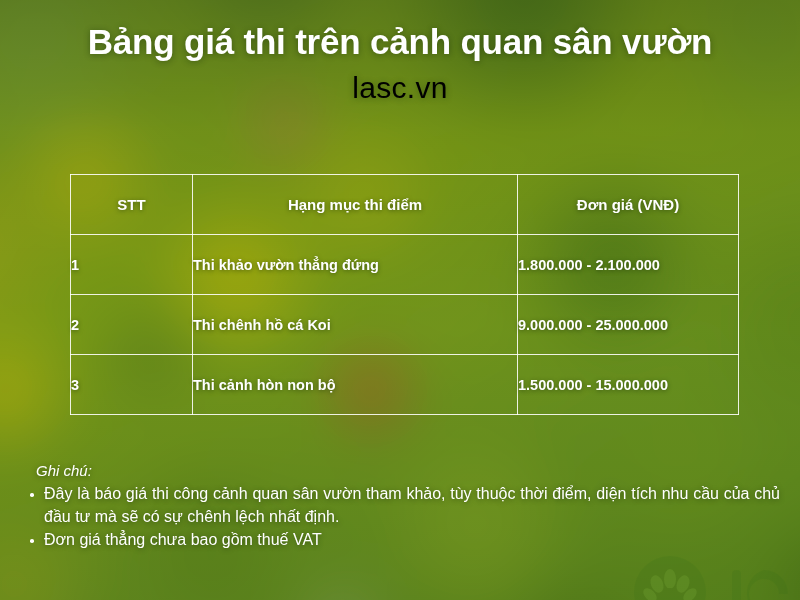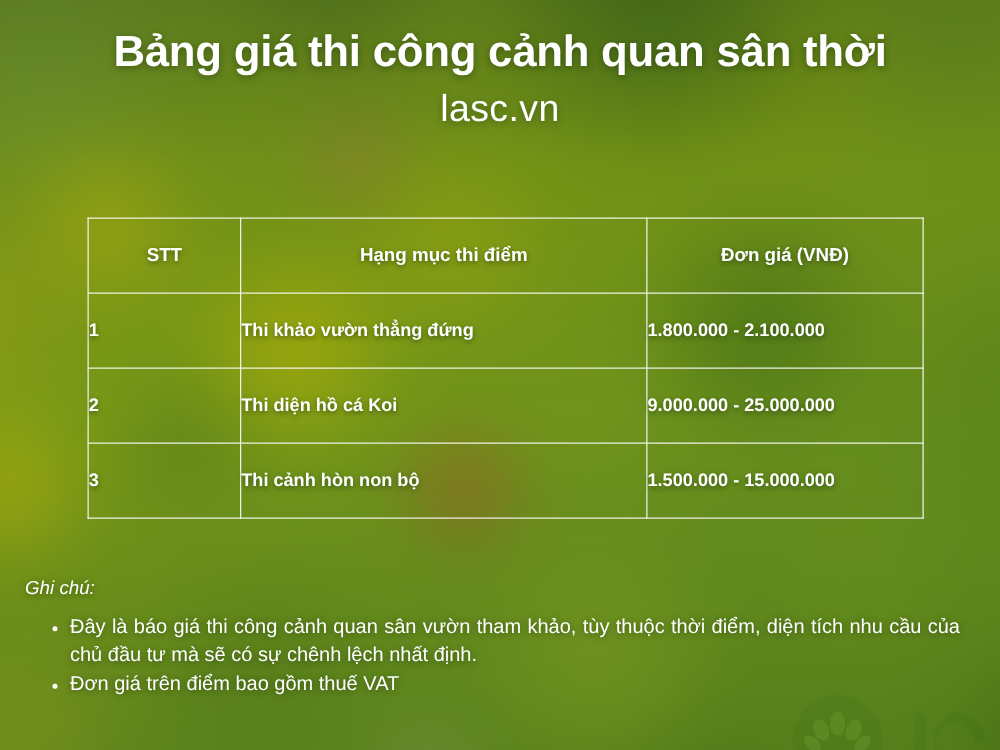--- a/index.html
+++ b/index.html
@@ -69,21 +69,21 @@
     color: #ffffff;
     letter-spacing: -0.2px;
     text-shadow: 0 1px 6px rgba(20,40,10,.45);
     white-space: nowrap;
   }
   #subtitle {
     margin: 0;
     padding-top: 9px;
     font-size: 30px;
     font-weight: 400;
-    color: #ffffff;
+    color: #000000;
     letter-spacing: 0.3px;
     text-shadow: 0 1px 6px rgba(20,40,10,.40);
   }
 
   
   #price-table {
     position: absolute;
     left: 70px;
     top: 174px;
     width: 668px;
@@ -109,25 +109,25 @@
     position: absolute;
     left: 20px;
     top: 462px;
     width: 760px;
     color: #ffffff;
     text-shadow: 0 1px 5px rgba(25,45,12,.55);
   }
   #notes-label {
     font-size: 15px;
     font-style: italic;
-    margin: 0 0 4px 0;
+    margin: 0 0 4px 16px;
   }
   #notes-list {
     list-style: none;
-    margin: 12px;
+    margin: 0;
     padding: 0;
   }
   #notes-list li {
     position: relative;
     padding-left: 24px;
     font-size: 16px;
     line-height: 1.42;
     margin-bottom: 1px;
     text-align: justify;
     max-width: 740px;
@@ -158,21 +158,21 @@
 </style>
 </head>
 <body>
 
 <div id="canvas">
 
   <div id="bg"></div>
   <div id="bg-veil"></div>
 
   <div id="header">
-    <h1 id="title">Bảng giá thi công cảnh quan sân thời</h1>
+    <h1 id="title">Bảng giá thi trên cảnh quan sân vườn</h1>
     <p id="subtitle">lasc.vn</p>
   </div>
 
   <table id="price-table">
     <colgroup>
       <col class="col-stt">
         <col class="col-item">
         <col class="col-price">
     </colgroup>
     <thead>
@@ -183,36 +183,36 @@
       </tr>
     </thead>
     <tbody>
       <tr>
         <td class="cell-stt">1</td>
         <td>Thi khảo vườn thẳng đứng</td>
         <td>1.800.000 - 2.100.000</td>
       </tr>
       <tr>
         <td class="cell-stt">2</td>
-        <td>Thi diện hồ cá Koi</td>
+        <td>Thi chênh hồ cá Koi</td>
         <td>9.000.000 - 25.000.000</td>
       </tr>
       <tr>
         <td class="cell-stt">3</td>
         <td>Thi cảnh hòn non bộ</td>
         <td>1.500.000 - 15.000.000</td>
       </tr>
     </tbody>
   </table>
 
   <div id="notes">
     <p id="notes-label">Ghi chú:</p>
     <ul id="notes-list">
       <li>Đây là báo giá thi công cảnh quan sân vườn tham khảo, tùy thuộc thời điểm, diện tích nhu cầu của chủ đầu tư mà sẽ có sự chênh lệch nhất định.</li>
-      <li>Đơn giá trên điểm bao gồm thuế VAT</li>
+      <li>Đơn giá thẳng chưa bao gồm thuế VAT</li>
     </ul>
   </div>
 
   <div id="watermark">
     <svg viewBox="0 0 168 92" xmlns="http://www.w3.org/2000/svg">
       <circle cx="46" cy="70" r="36" fill="#2f6b18"></circle>
       <g fill="#7fbf4d">
         <ellipse cx="33" cy="62" rx="6" ry="9" transform="rotate(-22 33 62)"></ellipse>
         <ellipse cx="46" cy="57" rx="6" ry="10"></ellipse>
         <ellipse cx="59" cy="62" rx="6" ry="9" transform="rotate(22 59 62)"></ellipse>

